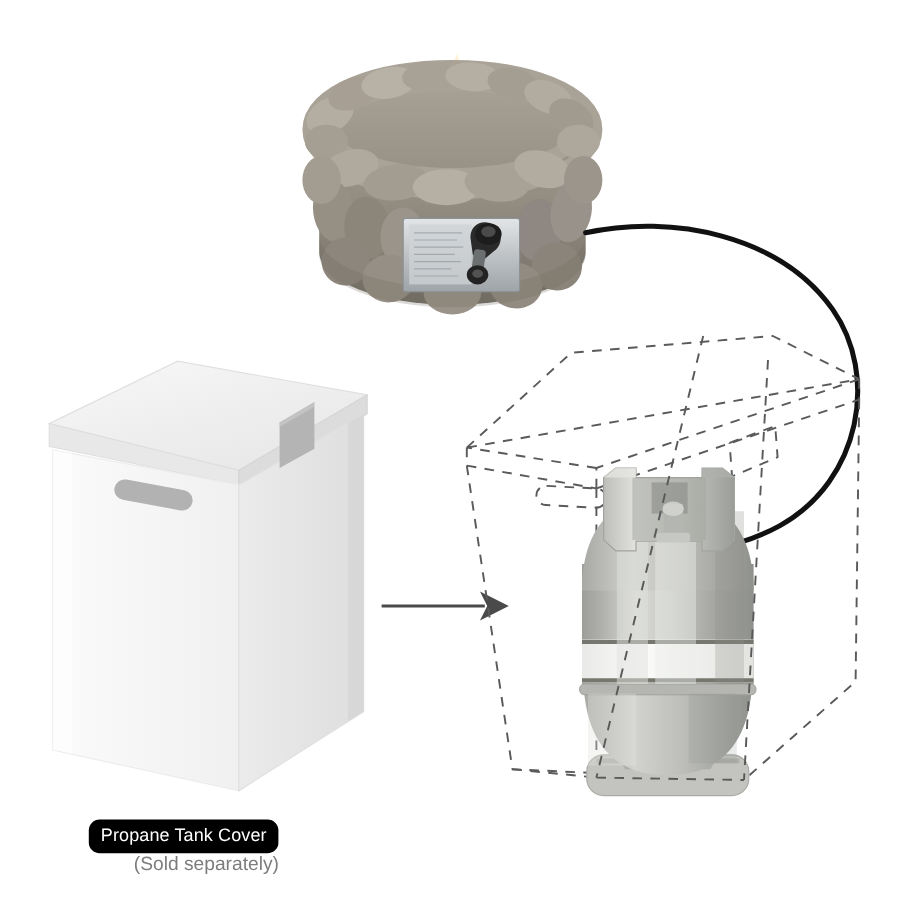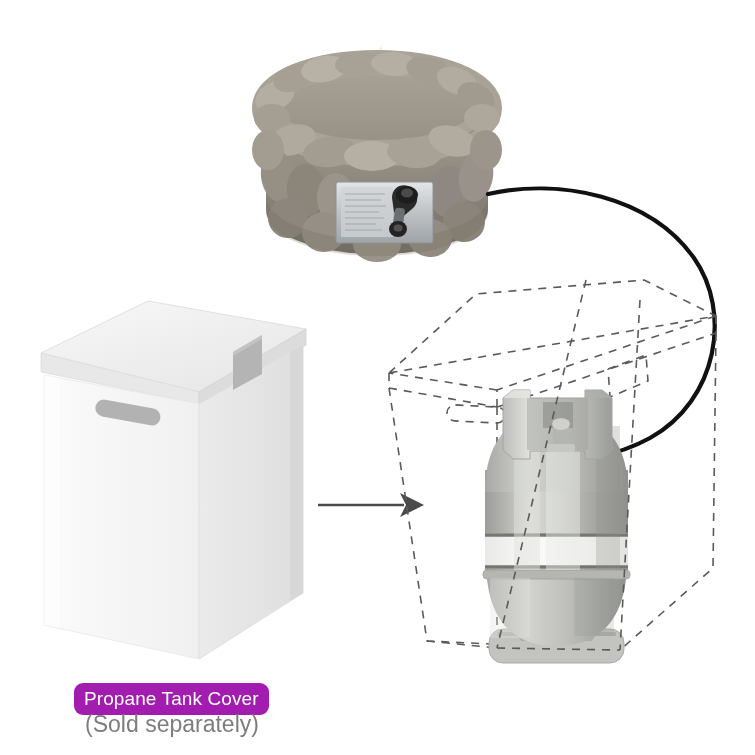--- a/index.html
+++ b/index.html
@@ -22,24 +22,24 @@
     background: #ffffff;
   }
   #scene {
     position: absolute;
     left: 0; top: 0;
     width: 755px;
     height: 755px;
   }
   .label-badge {
     position: absolute;
-    background: #a21caf;
+    background: #000000;
     color: #ffffff;
     border-radius: 9px;
-    font-size: 19px;
+    font-size: 15px;
     line-height: 1;
     padding: 6px 10px 7px 10px;
     white-space: nowrap;
     letter-spacing: 0.1px;
     text-align: left;
   }
   #label-cover {
     left: 74px;
     top: 683px;
   }
@@ -47,21 +47,21 @@
     left: 428px;
     top: 684px;
   }
   #sub-note {
     position: absolute;
     left: 0px;
     top: 713px;
     width: 344px;
     text-align: center;
     color: #7d7d7d;
-    font-size: 23px;
+    font-size: 16px;
     line-height: 1;
     white-space: nowrap;
   }
 </style>
 </head>
 <body>
 
 <div id="stage">
 
   <svg id="scene" viewBox="0 0 755 755" xmlns="http://www.w3.org/2000/svg">

